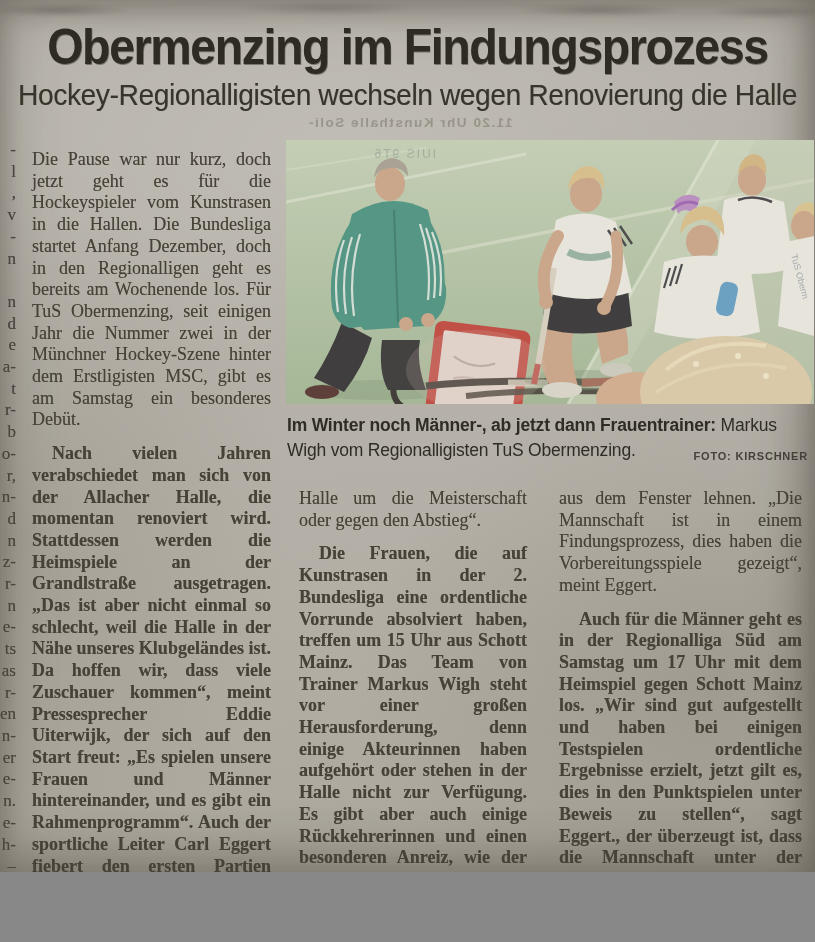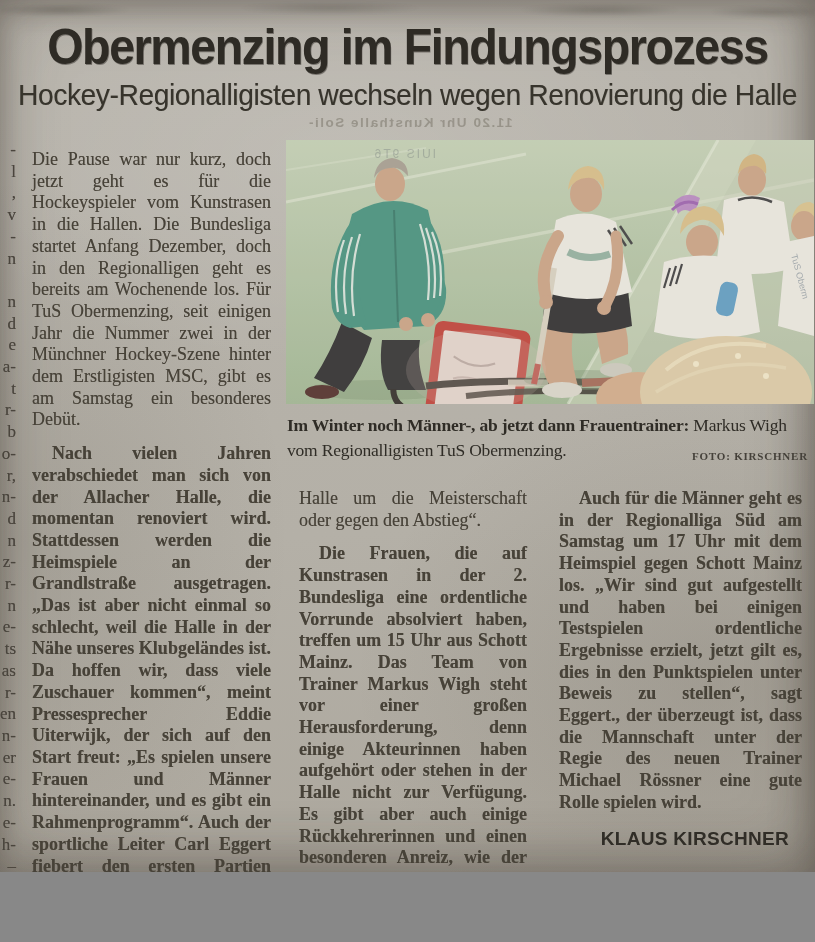--- a/index.html
+++ b/index.html
@@ -61,21 +61,21 @@
   .col3{left:547px;top:476px;width:267px;height:462px;overflow:hidden;}
   .byline{
     text-align:right;padding-right:25px;margin-top:14px;
     font-family:"Liberation Sans",sans-serif;font-weight:700;font-size:19px;
     letter-spacing:.3px;color:#302d27;text-shadow:none;
   }
   .photo{position:absolute;left:286px;top:140px;width:528px;height:264px;margin:0;}
   .photo svg{display:block;width:100%;height:100%;}
   .caption{
     position:absolute;left:287px;top:413px;width:527px;
-    font-family:Liberation Serif, serif;font-size:17.5px;line-height:25px;
+    font-family:Liberation Sans, sans-serif;font-size:17.5px;line-height:25px;
     letter-spacing:-.2px;color:#2f2c26;
   }
   .cap-bold{font-weight:700;}
   .credit{
     position:absolute;right:6px;top:31px;font-size:11px;font-weight:700;
     letter-spacing:.8px;color:#45413a;
   }
 </style>
 </head>
 <body>
@@ -267,17 +267,18 @@
     <span>Markus Wigh vom Regionalligisten TuS Obermenzing.</span>
     <span class="credit">FOTO: KIRSCHNER</span>
   </div>
 
   <div class="col col2">
     <p>Halle um die Meisterschaft oder gegen den Abstieg“.</p>
     <p class="indent">Die Frauen, die auf Kunstrasen in der 2. Bundesliga eine ordentliche Vorrunde absolviert haben, treffen um 15 Uhr aus Schott Mainz. Das Team von Trainer Markus Wigh steht vor einer großen Herausforderung, denn einige Akteurinnen haben aufgehört oder stehen in der Halle nicht zur Verfügung. Es gibt aber auch einige Rückkehrerinnen und einen besonderen Anreiz, wie der Sportchef erklärt: „Der Erstplatzierte steigt direkt in die Bundesliga auf“. Aber nach einer durchwachsenen Vorbereitung will sich in Obermenzing keiner</p>
   </div>
 
   <div class="col col3">
+    <p>aus dem Fenster lehnen. „Die Mannschaft ist in einem Findungsprozess, dies haben die Vorbereitungsspiele gezeigt“, meint Eggert.</p>
     <p class="indent">Auch für die Männer geht es in der Regionalliga Süd am Samstag um 17 Uhr mit dem Heimspiel gegen Schott Mainz los. „Wir sind gut aufgestellt und haben bei einigen Testspielen ordentliche Ergebnisse erzielt, jetzt gilt es, dies in den Punktspielen unter Beweis zu stellen“, sagt Eggert., der überzeugt ist, dass die Mannschaft unter der Regie des neuen Trainer Michael Rössner eine gute Rolle spielen wird.</p>
     <div class="byline">KLAUS KIRSCHNER</div>
   </div>
 
 </div>
 
 </body></html>

